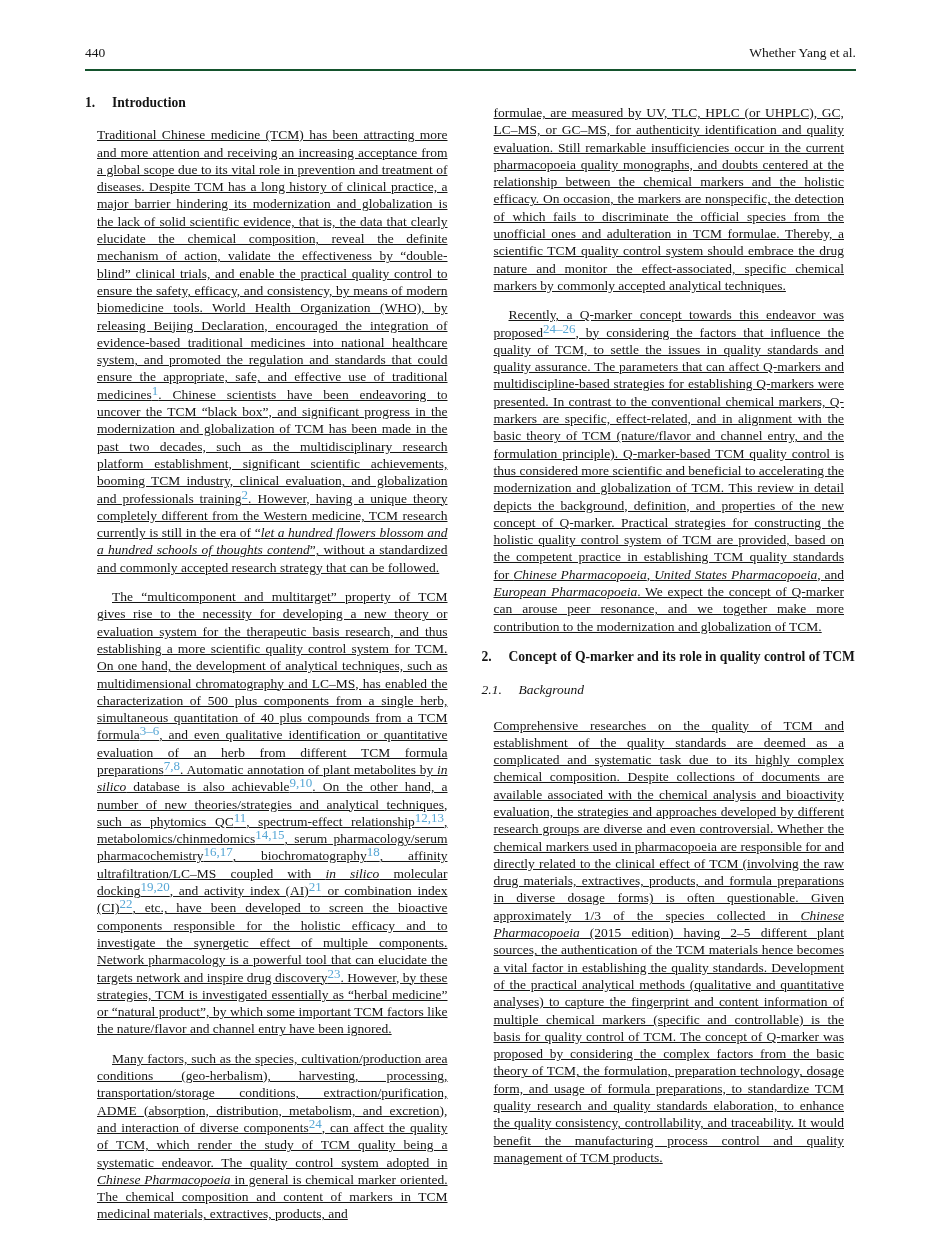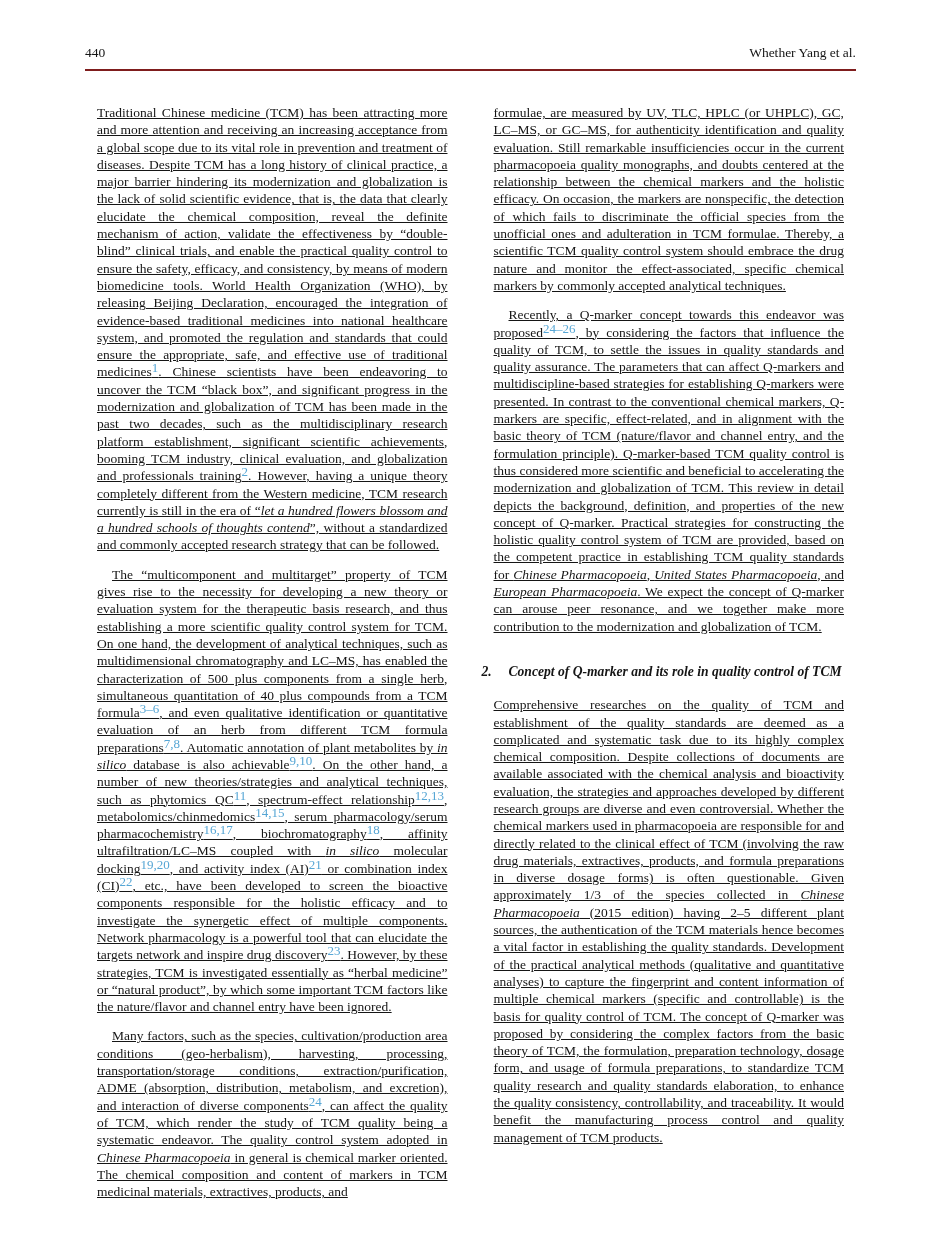--- a/index.html
+++ b/index.html
@@ -9,42 +9,42 @@
     background:#ffffff;
     font-family:"Liberation Serif", serif;
     color:#151515;
     overflow:hidden;
   }
   .header {
     position:absolute; left:85px; top:45px; width:771px;
     display:flex; justify-content:space-between; align-items:flex-end;
     font-size:13.5px; line-height:16px;
     padding-bottom:8px;
-    border-bottom:2px solid #7f1d1d;
+    border-bottom:2px solid #14532d;
   }
   .columns {
     position:absolute; left:85px; top:92px; width:771px;
     display:flex; gap:22px;
   }
   .col { flex:1; min-width:0; }
   p.body {
     margin:12px;
     font-size:13.5px;
     line-height:17.3px;
     text-align:justify;
     hyphens:auto;text-decoration:underline; -webkit-hyphens:auto;
   }
   p.indent { text-indent:15px; }
   h2.sec {
     font-size:13.6px; font-weight:700;
     line-height:17.3px;
     margin:2px 0 15px 0;
     text-align:left;
   }
-  h2.sec2 { margin:28px 0 16px 0;font-style:italic; }
+  h2.sec2 { margin:13px 0 16px 0; }
   h3.sub {
     font-size:13.5px; font-weight:400; font-style:italic;
     line-height:17.3px;
     margin:0 0 18px 0;
   }
   .hnum { display:inline-block; min-width:27px; }
   .hnum2 { display:inline-block; min-width:37px; font-style:italic; }
   sup.ref {
     color:#56a6d5;
     font-size:13px;
@@ -60,28 +60,34 @@
 <div class="page">
 
   <div class="header">
     <span>440</span>
     <span>Whether Yang et al.</span>
   </div>
 
   <div class="columns">
 
     <div class="col">
+      <h2 class="sec">
+        <span class="hnum">1.</span><span>Introduction</span>
+      </h2>
       <p class="body"><span>Traditional Chinese medicine (TCM) has been attracting more and more attention and receiving an increasing acceptance from a global scope due to its vital role in prevention and treatment of diseases. Despite TCM has a long history of clinical practice, a major barrier hindering its modernization and globalization is the lack of solid scientific evidence, that is, the data that clearly elucidate the chemical composition, reveal the definite mechanism of action, validate the effectiveness by “double-blind” clinical trials, and enable the practical quality control to ensure the safety, efficacy, and consistency, by means of modern biomedicine tools. World Health Organization (WHO), by releasing Beijing Declaration, encouraged the integration of evidence-based traditional medicines into national healthcare system, and promoted the regulation and standards that could ensure the appropriate, safe, and effective use of traditional medicines</span><sup class="ref">1</sup><span>. Chinese scientists have been endeavoring to uncover the TCM “black box”, and significant progress in the modernization and globalization of TCM has been made in the past two decades, such as the multidisciplinary research platform establishment, significant scientific achievements, booming TCM industry, clinical evaluation, and globalization and professionals training</span><sup class="ref">2</sup><span>. However, having a unique theory completely different from the Western medicine, TCM research currently is still in the era of “</span><em>let a hundred flowers blossom and a hundred schools of thoughts contend</em><span>”, without a standardized and commonly accepted research strategy that can be followed.</span></p>
       <p class="body indent"><span>The “multicomponent and multitarget” property of TCM gives rise to the necessity for developing a new theory or evaluation system for the therapeutic basis research, and thus establishing a more scientific quality control system for TCM. On one hand, the development of analytical techniques, such as multidimensional chromatography and LC–MS, has enabled the characterization of 500 plus components from a single herb, simultaneous quantitation of 40 plus compounds from a TCM formula</span><sup class="ref">3–6</sup><span>, and even qualitative identification or quantitative evaluation of an herb from different TCM formula preparations</span><sup class="ref">7,8</sup><span>. Automatic annotation of plant metabolites by </span><em>in silico</em><span> database is also achievable</span><sup class="ref">9,10</sup><span>. On the other hand, a number of new theories/strategies and analytical techniques, such as phytomics QC</span><sup class="ref">11</sup><span>, spectrum-effect relationship</span><sup class="ref">12,13</sup><span>, metabolomics/chinmedomics</span><sup class="ref">14,15</sup><span>, serum pharmacology/serum pharmacochemistry</span><sup class="ref">16,17</sup><span>, biochromatography</span><sup class="ref">18</sup><span>, affinity ultrafiltration/LC–MS coupled with </span><em>in silico</em><span> molecular docking</span><sup class="ref">19,20</sup><span>, and activity index (AI)</span><sup class="ref">21</sup><span> or combination index (CI)</span><sup class="ref">22</sup><span>, etc., have been developed to screen the bioactive components responsible for the holistic efficacy and to investigate the synergetic effect of multiple components. Network pharmacology is a powerful tool that can elucidate the targets network and inspire drug discovery</span><sup class="ref">23</sup><span>. However, by these strategies, TCM is investigated essentially as “herbal medicine” or “natural product”, by which some important TCM factors like the nature/flavor and channel entry have been ignored.</span></p>
       <p class="body indent"><span>Many factors, such as the species, cultivation/production area conditions (geo-herbalism), harvesting, processing, transportation/storage conditions, extraction/purification, ADME (absorption, distribution, metabolism, and excretion), and interaction of diverse components</span><sup class="ref">24</sup><span>, can affect the quality of TCM, which render the study of TCM quality being a systematic endeavor. The quality control system adopted in </span><em>Chinese Pharmacopoeia</em><span> in general is chemical marker oriented. The chemical composition and content of markers in TCM medicinal materials, extractives, products, and</span></p>
     </div>
 
     <div class="col">
       <p class="body"><span>formulae, are measured by UV, TLC, HPLC (or UHPLC), GC, LC–MS, or GC–MS, for authenticity identification and quality evaluation. Still remarkable insufficiencies occur in the current pharmacopoeia quality monographs, and doubts centered at the relationship between the chemical markers and the holistic efficacy. On occasion, the markers are nonspecific, the detection of which fails to discriminate the official species from the unofficial ones and adulteration in TCM formulae. Thereby, a scientific TCM quality control system should embrace the drug nature and monitor the effect-associated, specific chemical markers by commonly accepted analytical techniques.</span></p>
       <p class="body indent"><span>Recently, a Q-marker concept towards this endeavor was proposed</span><sup class="ref">24–26</sup><span>, by considering the factors that influence the quality of TCM, to settle the issues in quality standards and quality assurance. The parameters that can affect Q-markers and multidiscipline-based strategies for establishing Q-markers were presented. In contrast to the conventional chemical markers, Q-markers are specific, effect-related, and in alignment with the basic theory of TCM (nature/flavor and channel entry, and the formulation principle). Q-marker-based TCM quality control is thus considered more scientific and beneficial to accelerating the modernization and globalization of TCM. This review in detail depicts the background, definition, and properties of the new concept of Q-marker. Practical strategies for constructing the holistic quality control system of TCM are provided, based on the competent practice in establishing TCM quality standards for </span><em>Chinese Pharmacopoeia</em><span>, </span><em>United States Pharmacopoeia</em><span>, and </span><em>European Pharmacopoeia</em><span>. We expect the concept of Q-marker can arouse peer resonance, and we together make more contribution to the modernization and globalization of TCM.</span></p>
       <h2 class="sec sec2">
         <span class="hnum">2.</span><span>Concept of Q-marker and its role in quality control of TCM</span>
       </h2>
+      <h3 class="sub">
+        <span class="hnum2">2.1.</span><span>Background</span>
+      </h3>
       <p class="body"><span>Comprehensive researches on the quality of TCM and establishment of the quality standards are deemed as a complicated and systematic task due to its highly complex chemical composition. Despite collections of documents are available associated with the chemical analysis and bioactivity evaluation, the strategies and approaches developed by different research groups are diverse and even controversial. Whether the chemical markers used in pharmacopoeia are responsible for and directly related to the clinical effect of TCM (involving the raw drug materials, extractives, products, and formula preparations in diverse dosage forms) is often questionable. Given approximately 1/3 of the species collected in </span><em>Chinese Pharmacopoeia</em><span> (2015 edition) having 2–5 different plant sources, the authentication of the TCM materials hence becomes a vital factor in establishing the quality standards. Development of the practical analytical methods (qualitative and quantitative analyses) to capture the fingerprint and content information of multiple chemical markers (specific and controllable) is the basis for quality control of TCM. The concept of Q-marker was proposed by considering the complex factors from the basic theory of TCM, the formulation, preparation technology, dosage form, and usage of formula preparations, to standardize TCM quality research and quality standards elaboration, to enhance the quality consistency, controllability, and traceability. It would benefit the manufacturing process control and quality management of TCM products.</span></p>
     </div>
 
   </div>
 </div>
 
 </body></html>

